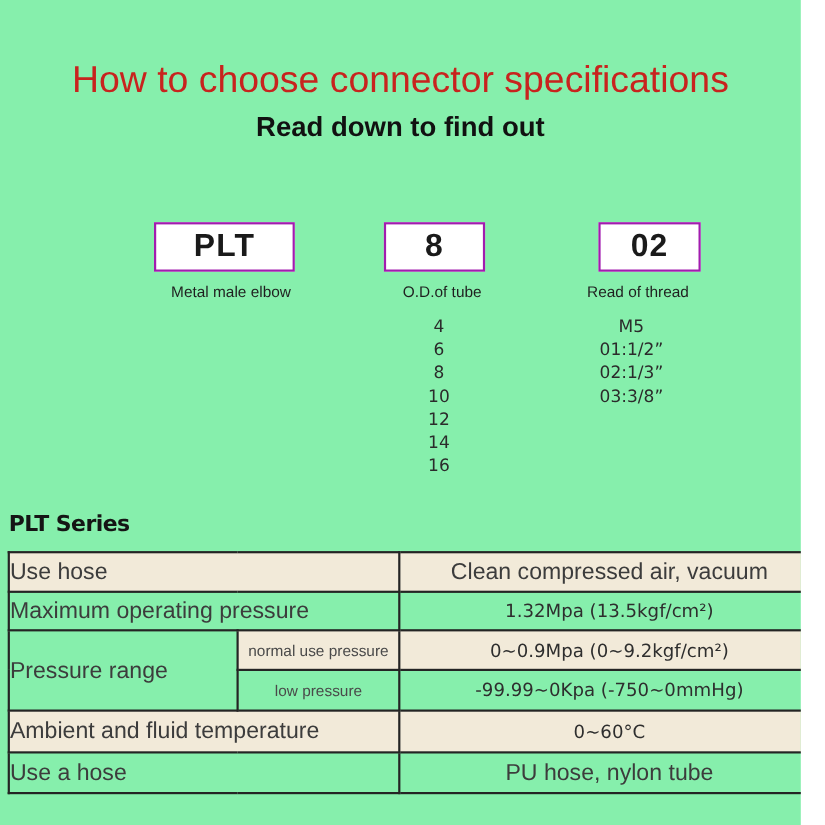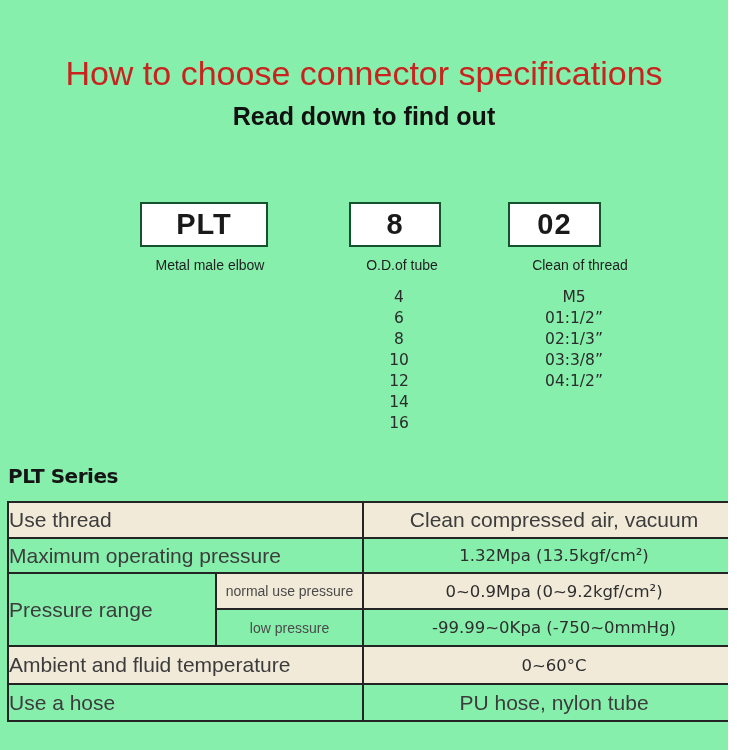--- a/index.html
+++ b/index.html
@@ -33,33 +33,33 @@
     line-height: 32px;
     color: #111111;
     font-weight: 700;
   }
 
   
   .code-box {
     position: absolute;
     top: 202px;
     height: 45px;
-    border: 2px solid #14532d;
+    border: 2px solid #a21caf;
     background: #ffffff;
     display: flex;
     align-items: center;
     justify-content: center;
     font-weight: 700;
     font-size: 29px;
     color: #1a1a1a;
     letter-spacing: 1px;
   }
   .code-box.plt    { left: 140px; width: 128px; }
   .code-box.tube   { left: 349px; width: 92px; }
-  .code-box.thread { left: 508px; width: 93px; }
+  .code-box.thread { left: 544px; width: 93px; }
 
   .box-label {
     position: absolute;
     top: 257px;
     transform: translateX(-50%);
     font-size: 14px;
     color: #1f1f1f;
     white-space: nowrap;
     padding-left: 12px;
   }
@@ -144,51 +144,50 @@
   </div>
   <div class="code-box tube">
     <span>8</span>
   </div>
   <div class="code-box thread">
     <span>02</span>
   </div>
 
   <div class="box-label l1">Metal male elbow</div>
   <div class="box-label l2">O.D.of tube</div>
-  <div class="box-label l3">Clean of thread</div>
+  <div class="box-label l3">Read of thread</div>
 
   <div class="opt-list tube-list">
     <span>4</span>
     <span>6</span>
     <span>8</span>
     <span>10</span>
     <span>12</span>
     <span>14</span>
     <span>16</span>
   </div>
 
   <div class="opt-list thread-list">
     <span>M5</span>
     <span>01:1/2”</span>
     <span>02:1/3”</span>
     <span>03:3/8”</span>
-    <span>04:1/2”</span>
   </div>
 
   <div class="series-heading">PLT Series</div>
 
   <table class="spec">
     <colgroup>
       <col style="width:208px">
       <col style="width:147px">
       <col style="width:382px">
     </colgroup>
     <tbody>
       <tr>
-        <td colspan="2" class="lbl bg" style="height:36px">Use thread</td>
+        <td colspan="2" class="lbl bg" style="height:36px">Use hose</td>
         <td class="val-lg bg">Clean compressed air, vacuum</td>
       </tr>
       <tr>
         <td colspan="2" class="lbl" style="height:34px">Maximum operating pressure</td>
         <td class="val-sm">1.32Mpa (13.5kgf/cm²)</td>
       </tr>
       <tr>
         <td rowspan="2" class="lbl">Pressure range</td>
         <td class="sub bg" style="height:36px">normal use pressure</td>
         <td class="val-sm bg">0~0.9Mpa (0~9.2kgf/cm²)</td>

